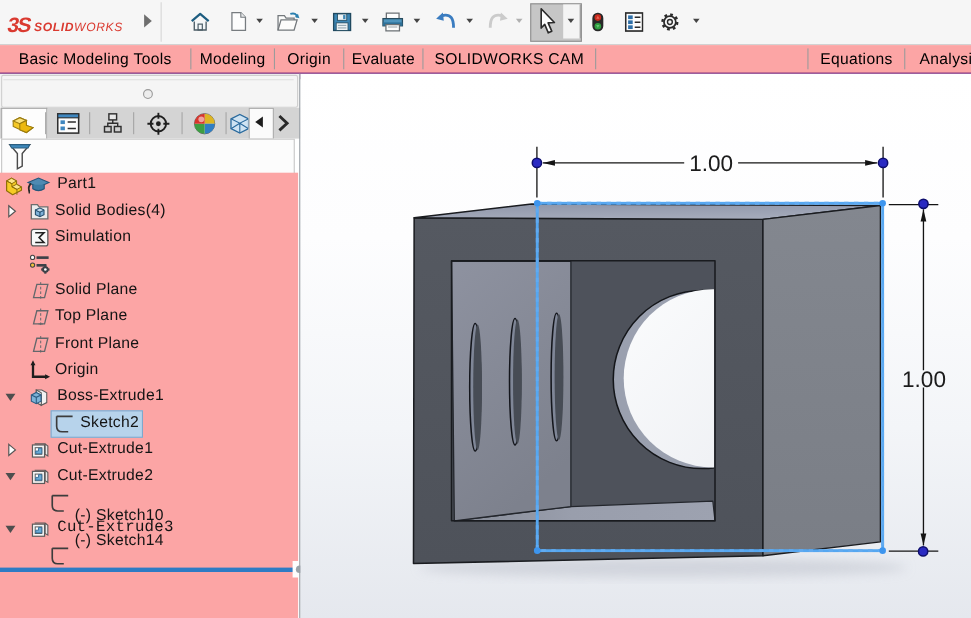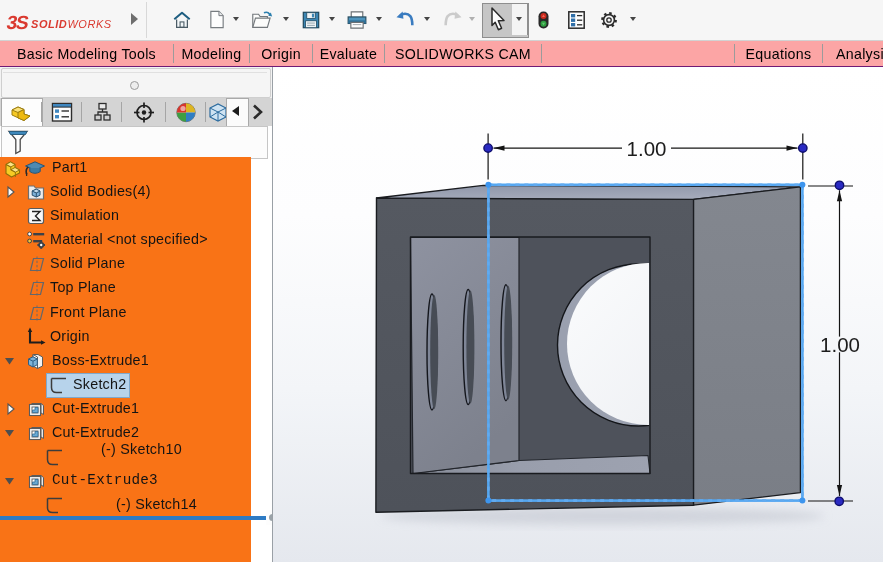--- a/index.html
+++ b/index.html
@@ -14,21 +14,21 @@
   #tabrow{left:0;top:41px;width:883px;height:25px;background:#fca5a5;border-bottom:6px solid #701a75;}
   .tab{position:absolute;top:0;height:25px;line-height:26px;font-size:14.2px;letter-spacing:0.3px;color:#000;text-align:center;}
   .tsep{position:absolute;top:3px;width:1px;height:19px;background:#9b9b9b;}
   
   #pantop{left:0;top:67px;width:273px;height:31px;background:#f3f3f3;}
   
   #icontabs{left:0;top:98px;width:273px;height:28px;background:#d4d4d4;}
   
   #filterbox{left:1px;top:126px;width:265px;height:31px;background:#fcfcfc;border:1px solid #c6c6c6;}
   
-  #tree{left:0;top:157px;width:251px;height:405px;background:#f97316;}
+  #tree{left:0;top:157px;width:271px;height:405px;background:#fca5a5;}
   .tlabel{position:absolute;top:4px;font-size:14.3px;letter-spacing:0.25px;color:#141414;white-space:nowrap;}
   
   #viewport{left:273px;top:67px;width:610px;height:495px;background:linear-gradient(180deg,#ffffff 0%,#fdfdfe 30%,#f3f5f8 65%,#e5e8ee 100%);}
   #panelborder{left:272px;top:67px;width:1px;height:495px;background:#9aa0a6;}
 </style>
 </head>
 <body>
 <div id="page">
   <div id="toolbar" class="abs">
 
@@ -311,32 +311,31 @@
       <use href="#sk" x="46" y="292"></use>
 
       <use href="#arrD" x="5" y="319"></use>
       <use href="#cutx" x="27" y="315"></use>
 
       <use href="#sk" x="46" y="340"></use>
     </svg>
     <div class="tlabel" style="left:52px;top:2px;">Part1</div>
     <div class="tlabel" style="left:50px;top:26px;">Solid Bodies(4)</div>
     <div class="tlabel" style="left:50px;top:50px;">Simulation</div>
-    <div class="tlabel" style="left:50px;top:74px;">Material &lt;not specified&gt;</div>
     <div class="tlabel" style="left:50px;top:98px;">Solid Plane</div>
     <div class="tlabel" style="left:50px;top:122px;text-align:center;">Top Plane</div>
     <div class="tlabel" style="left:50px;top:147px;">Front Plane</div>
     <div class="tlabel" style="left:50px;top:171px;">Origin</div>
     <div class="tlabel" style="left:52px;top:195px;">Boss-Extrude1</div>
     <div class="tlabel" style="left:73px;top:219px;">Sketch2</div>
     <div class="tlabel" style="left:52px;top:243px;">Cut-Extrude1</div>
     <div class="tlabel" style="left:52px;top:267px;">Cut-Extrude2</div>
-    <div class="tlabel" style="left:68px;top:284px;margin-left:33px;">(-) Sketch10</div>
+    <div class="tlabel" style="left:68px;top:304px;">(-) Sketch10</div>
     <div class="tlabel" style="left:52px;top:315px;font-family:Liberation Mono, monospace;">Cut-Extrude3</div>
-    <div class="tlabel" style="left:68px;top:339px;margin-left:48px;">(-) Sketch14</div>
+    <div class="tlabel" style="left:68px;top:326px;">(-) Sketch14</div>
 
     <div class="abs" style="left:0;top:359px;width:268px;height:3.5px;background:#2e7bc4;"></div>
     <div class="abs" style="left:266px;top:353px;width:14px;height:15px;background:#fdfdfd;"></div>
     <div class="abs" style="left:269px;top:357px;width:7px;height:7px;border-radius:50%;background:#9aa2a8;"></div>
   </div>
   <div id="viewport" class="abs">
     <svg class="abs" style="left:0;top:0" width="610" height="495" viewBox="0 0 610 495">
       <defs>
         <linearGradient id="gTop" x1="0" y1="0" x2="0.25" y2="1">
           <stop offset="0" stop-color="#8f96a9"></stop>

